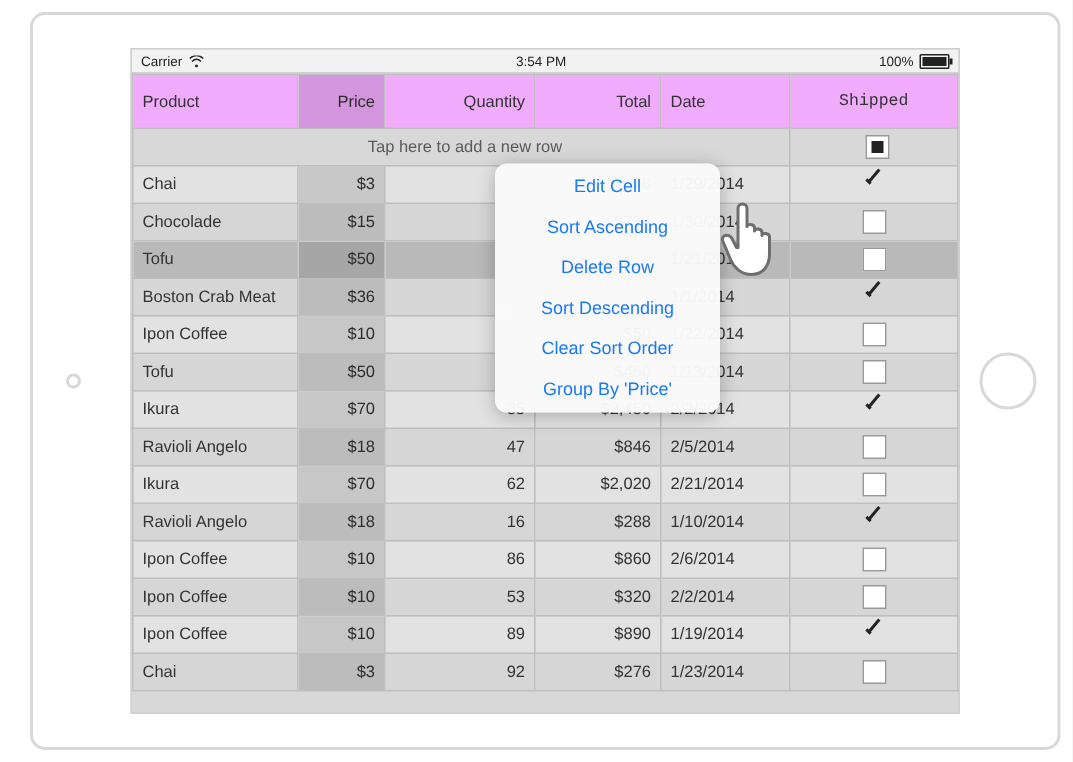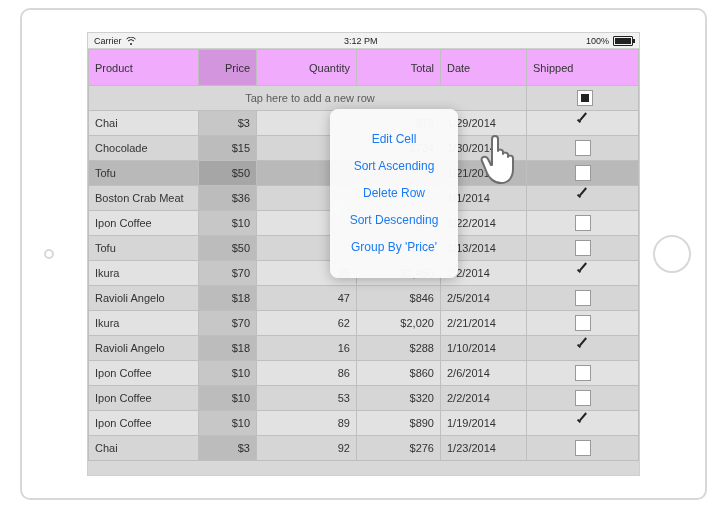--- a/index.html
+++ b/index.html
@@ -13,21 +13,21 @@
   .wifi{position:relative;width:10px;height:8px;}
   .wifi svg{display:block;}
   .batt{width:18px;height:8px;border:1px solid #222;border-radius:1px;position:relative;}
   .batt:after{content:"";position:absolute;right:-3px;top:2px;width:2px;height:4px;background:#222;}
   .batt-fill{position:absolute;left:1px;top:1px;bottom:1px;right:1px;background:#222;}
   .grid{position:relative;font-size:11px;color:#333;}
   table{border-collapse:collapse;width:100%;table-layout:fixed;}
   th,td{border:1px solid #bfbfbf;padding:0 6px;height:25px;box-sizing:border-box;overflow:hidden;white-space:nowrap;}
   thead th{background:#f0abfc;font-weight:normal;text-align:left;height:36px;}
   thead th.num{text-align:right;padding-left:20px;}
-  thead th.cen{}
+  thead th.cen{text-align:center;font-family:Liberation Mono, monospace;}
   td.num{text-align:right;}
   td.cen{text-align:center;}
   col.product{width:110px;}
   col.price{width:58px;}
   col.qty{width:100px;}
   col.total{width:84px;}
   col.date{width:86px;}
   col.shipped{width:auto;}
   .addrow td{background:#d8d8d8;text-align:center;color:#5a5a5a;padding-left:11px;}
   tbody tr:nth-child(odd) td{background:#e2e2e2;}
@@ -36,21 +36,21 @@
   
   thead th.hl, tbody td.hl{filter:brightness(0.88);}
   tbody tr.sel td.hl{filter:brightness(0.9);}
   .chk{display:inline-block;width:14px;height:14px;border:1px solid #999;background:#fff;position:relative;vertical-align:middle;text-align:center;line-height:12px;}
   .chk.hdr{width:14px;height:14px;}
   .chk.hdr:before{content:"";position:absolute;left:3px;top:3px;right:3px;bottom:3px;background:#222;}
   .tick{position:relative;display:inline-block;width:14px;height:10px;}
   .tick:before{content:"";position:absolute;left:1px;top:3px;width:4px;height:2px;background:#222;transform:rotate(45deg);}
   .tick:after{content:"";position:absolute;left:3px;top:3px;width:10px;height:2px;background:#222;transform:rotate(-50deg);transform-origin:left top;}
   
-  .popup{position:absolute;left:242px;top:60px;width:128px;background:rgba(250,250,250,0.97);border-radius:8px;box-shadow:0 2px 12px rgba(0,0,0,0.25);padding:17px 0;z-index:5;}
+  .popup{position:absolute;left:242px;top:60px;width:150px;background:rgba(250,250,250,0.97);border-radius:8px;box-shadow:0 2px 12px rgba(0,0,0,0.25);padding:2px 0;z-index:5;}
   .popup:before{content:"";position:absolute;left:-8px;top:92px;border:8px solid transparent;border-right-color:rgba(250,250,250,0.97);}
   .popup .item{height:27px;line-height:27px;text-align:center;font-size:12px;color:#1a7af3;cursor:pointer;}
   
   .hand{position:absolute;left:388px;top:82px;z-index:6;pointer-events:none;}
 </style>
 </head>
 <body>
 
 <div class="stage">
   <div class="ipad">
@@ -63,21 +63,21 @@
         <div class="left">
           <span>Carrier</span>
           <span class="wifi">
             <svg viewBox="0 0 10 8" width="10" height="8">
                 <path d="M5 7 L5 7" stroke="#222" stroke-width="2" stroke-linecap="round"></path>
                 <path d="M2 4 Q5 1 8 4" fill="none" stroke="#222" stroke-width="1"></path>
                 <path d="M0.5 2 Q5 -2 9.5 2" fill="none" stroke="#222" stroke-width="1"></path>
               </svg>
           </span>
         </div>
-        <div>3:12 PM</div>
+        <div>3:54 PM</div>
         <div class="right">
           <span>100%</span>
           <span class="batt">
               <span class="batt-fill"></span>
             </span>
         </div>
       </div>
 
       <div class="grid">
         <table>
@@ -217,20 +217,21 @@
                 <td class="cen"><span class="chk"></span></td>
               </tr>
             </tbody>
         </table>
 
         <div class="popup">
           <div class="item">Edit Cell</div>
           <div class="item">Sort Ascending</div>
           <div class="item">Delete Row</div>
           <div class="item">Sort Descending</div>
+          <div class="item">Clear Sort Order</div>
           <div class="item">Group By 'Price'</div>
         </div>
 
         <div class="hand">
           <svg width="50" height="60" viewBox="0 0 50 60">
             <path d="M16 8 C16 4 22 4 22 8 L22 20 C22 18 27 18 27 21 L27 23 C27 21 32 21 32 24 L32 26 C32 24 37 24 37 27 L37 38 C37 46 33 52 25 52 C18 52 13 47 11 42 L6 30 C4 26 10 24 12 28 L15 34 L16 34 Z" fill="#ffffff" stroke="#6e6e6e" stroke-width="2" stroke-linejoin="round"></path>
           </svg>
         </div>
       </div>
 

